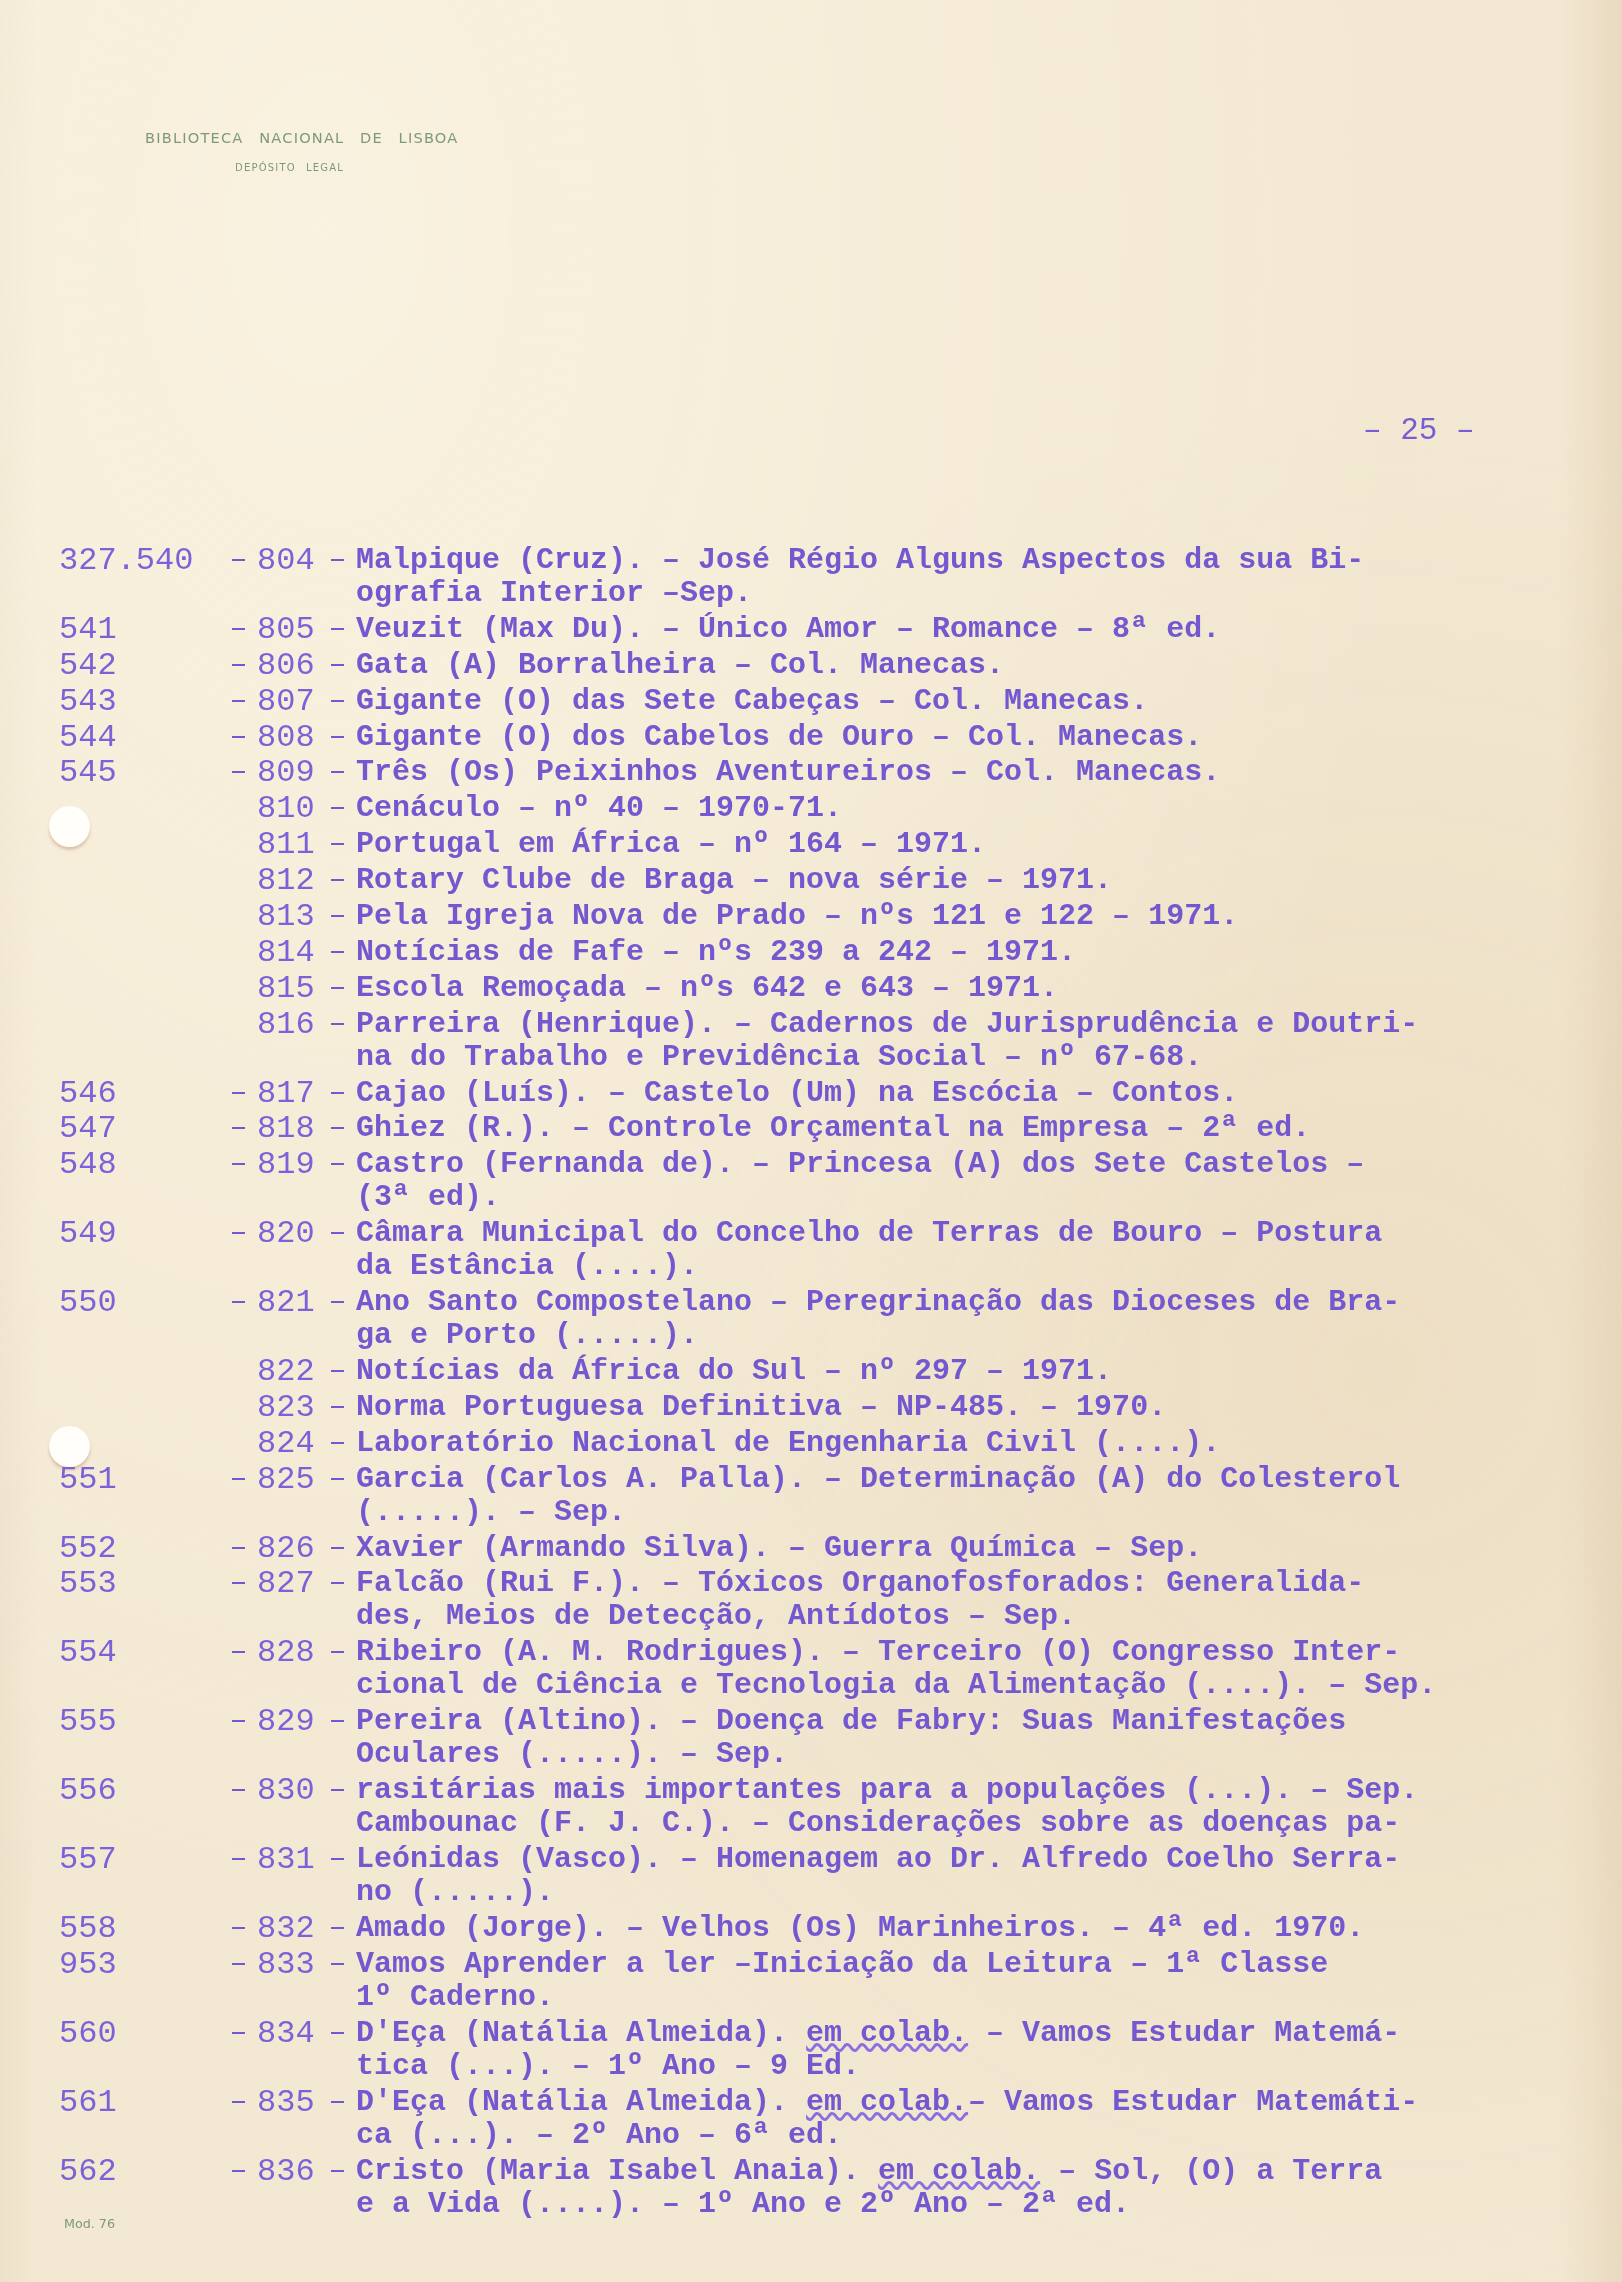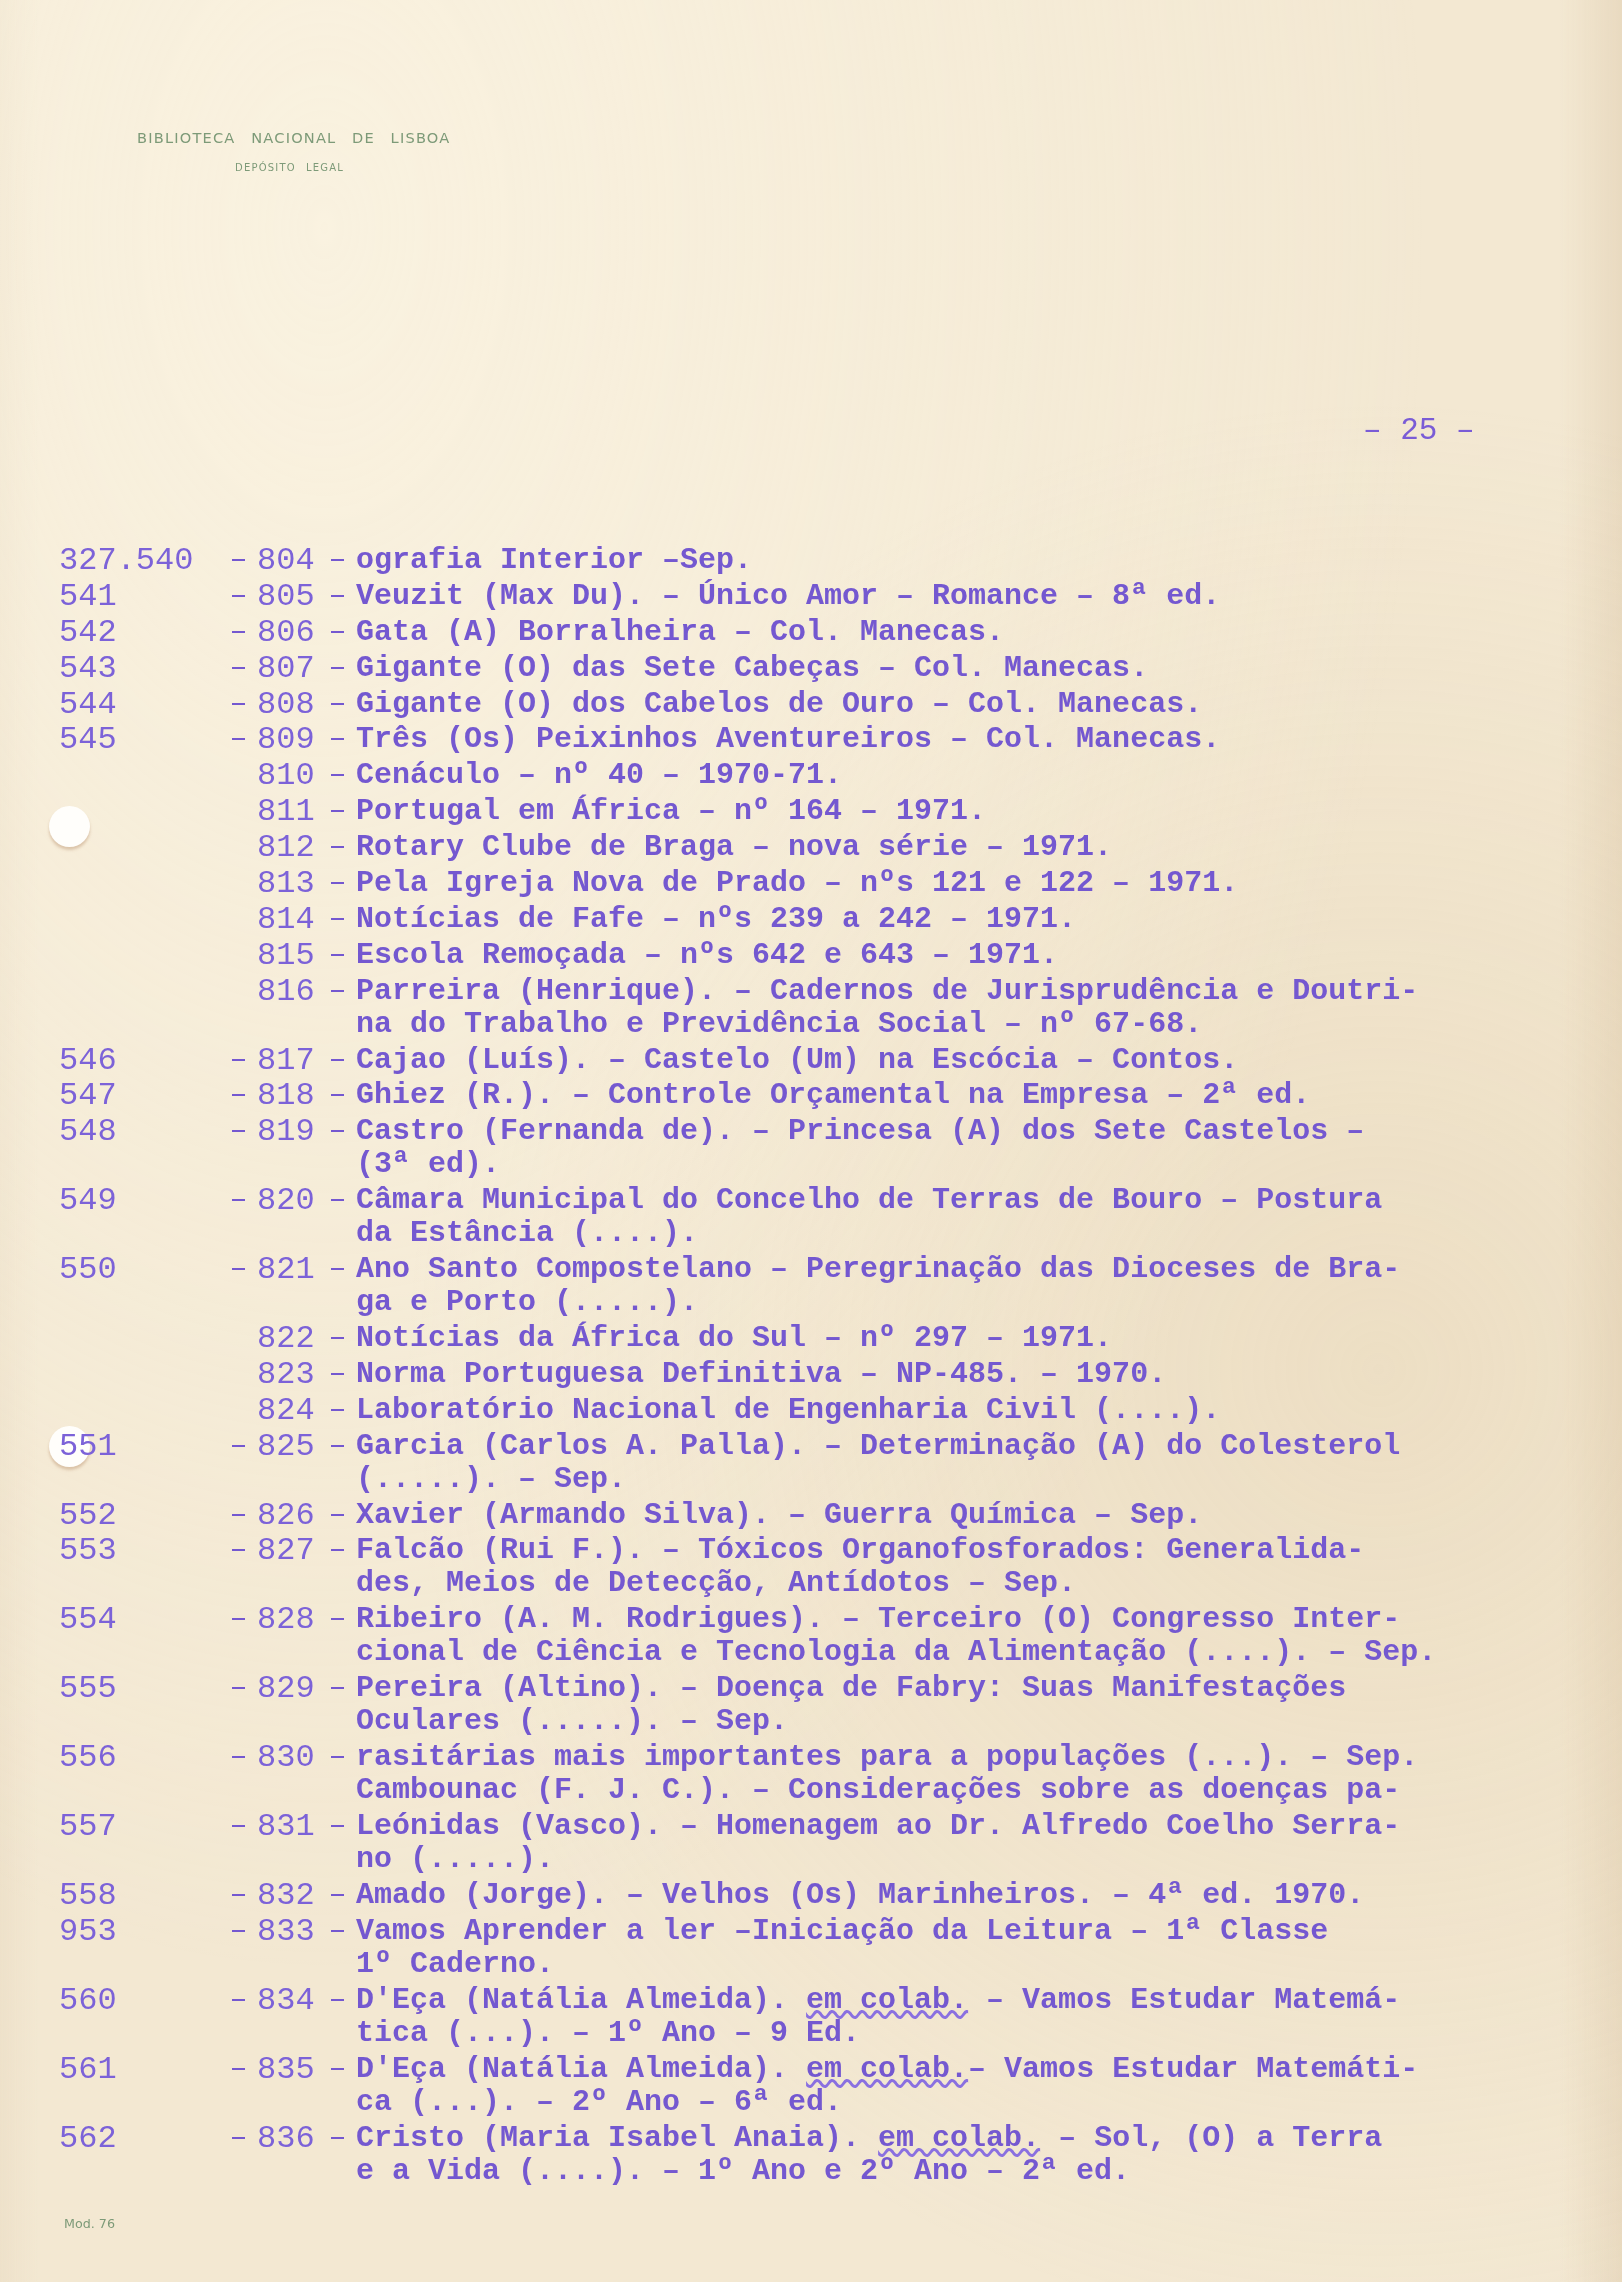--- a/index.html
+++ b/index.html
@@ -10,21 +10,21 @@
         radial-gradient(ellipse at 20% 10%, rgba(255,250,235,0.55), rgba(0,0,0,0) 60%),
         radial-gradient(ellipse at 85% 60%, rgba(225,205,170,0.35), rgba(0,0,0,0) 50%),
         linear-gradient(90deg, rgba(230,215,190,0.4) 0px, rgba(0,0,0,0) 39px, rgba(0,0,0,0) 1560px, rgba(220,200,170,0.45) 1623px);
       font-family: "Liberation Mono", "DejaVu Sans Mono", monospace;
     }
     .letterhead {
       position: absolute; left: 137px; top: 129px;
       font-family: "DejaVu Sans", sans-serif; color: #7d9a78;
       font-size: 14.6px; letter-spacing: 1.2px;
     }
-    .letterhead .l1 { word-spacing: 9.8px; }
+    .letterhead .l1 { word-spacing: 9.8px; margin-left: 8px; }
     .letterhead .l2 { margin-left: 98px; margin-top: 15.6px; font-size: 10px; word-spacing: 5.9px; }
     .page-num {
       position: absolute; left: 1363px; top: 369px;
       color: #7a5cd6; font-size: 31px; margin-top: 44px;
     }
     .ledger {
       position: absolute; left: 59px; top: 544px; width: 1521px;
       color: #7458d0; font-size: 30px; font-weight: bold; line-height: 33px;
     }
     .entry { display: flex; margin-bottom: 2.9px; }
@@ -56,21 +56,21 @@
 
 <div class="punch" style="top:806px;"></div>
 <div class="punch" style="top:1426px;"></div>
 
 <div class="ledger" id="ledger">
     <div class="entry">
       <span class="num-col">327.540</span>
       <span class="sep">–</span>
       <span class="reg-col">804</span>
       <span class="sep2">–</span>
-      <span class="text-col"><span class="line">ografia Interior –Sep.</span></span>
+      <span class="text-col"><span class="line">Malpique (Cruz). – José Régio Alguns Aspectos da sua Bi-</span><span class="line">ografia Interior –Sep.</span></span>
     </div>
     <div class="entry">
       <span class="num-col">541</span>
       <span class="sep">–</span>
       <span class="reg-col">805</span>
       <span class="sep2">–</span>
       <span class="text-col"><span class="line">Veuzit (Max Du). – Único Amor – Romance – 8ª ed.</span></span>
     </div>
     <div class="entry">
       <span class="num-col">542</span>

